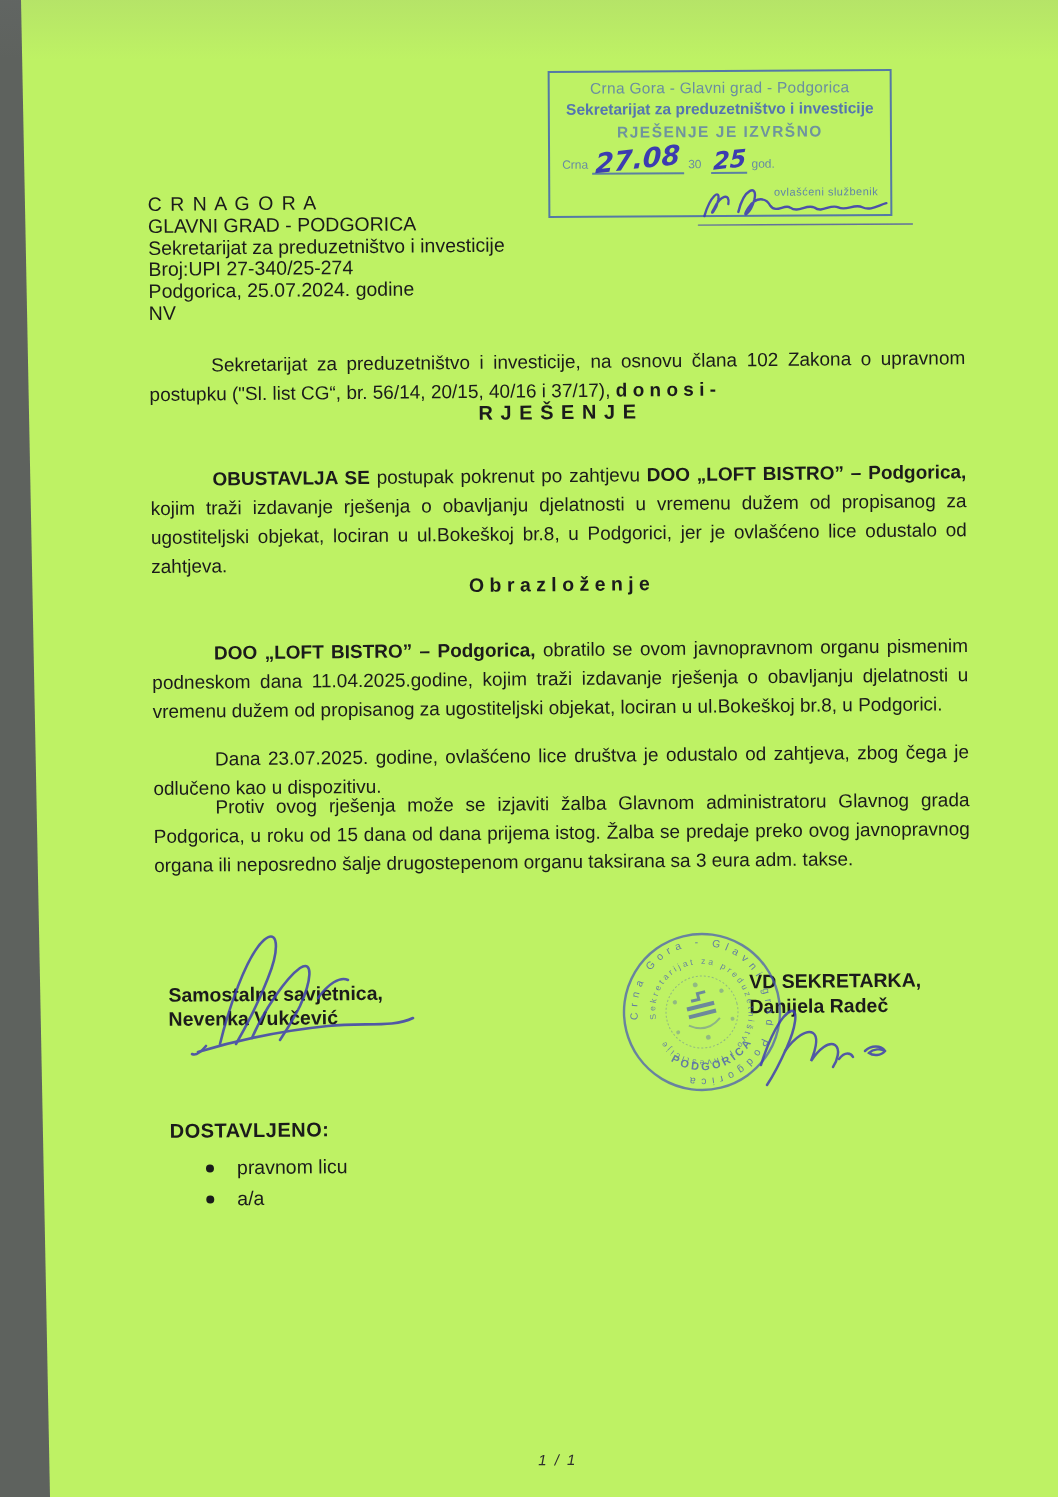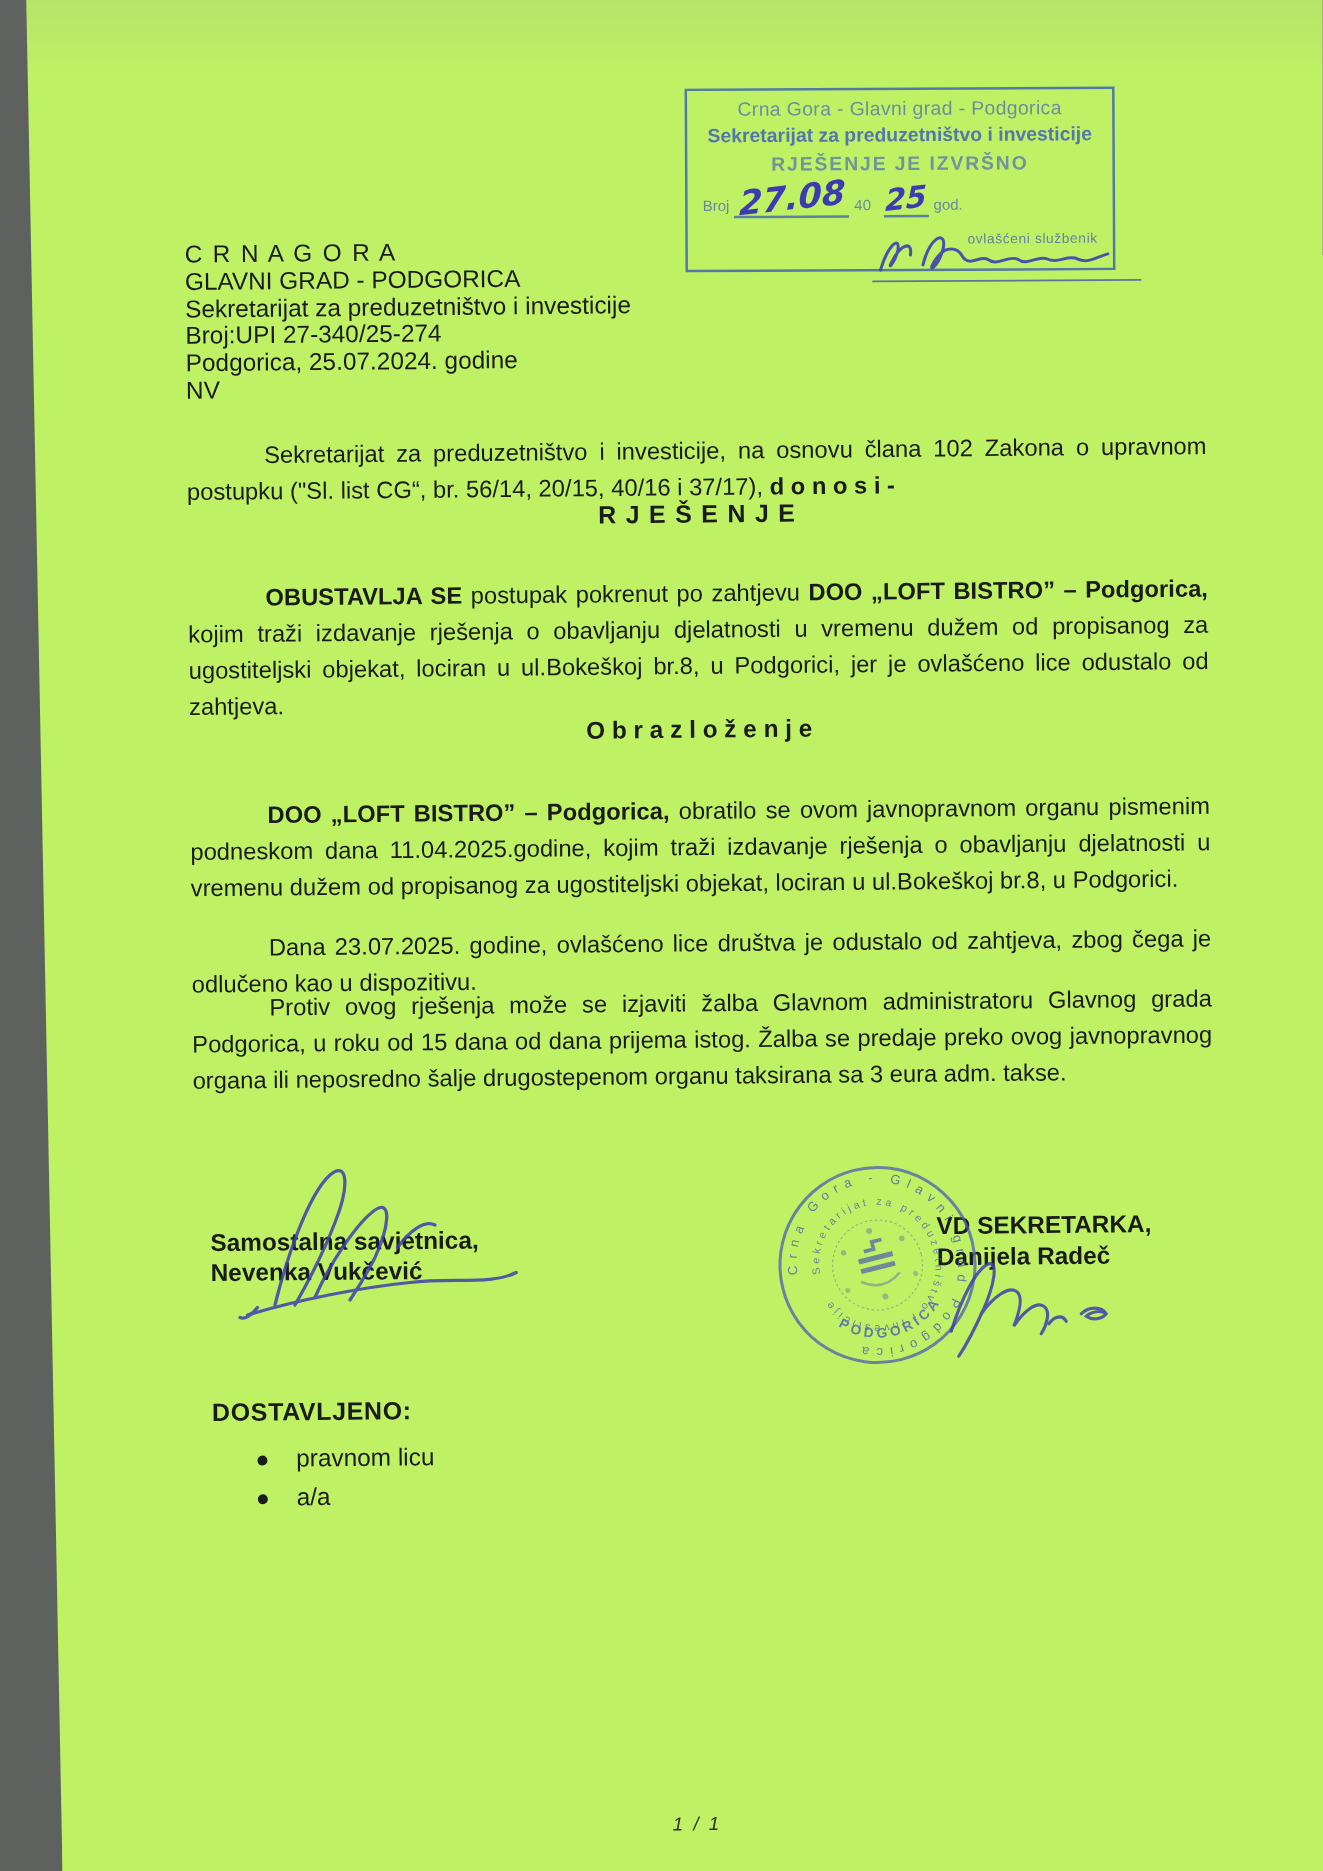--- a/index.html
+++ b/index.html
@@ -70,23 +70,23 @@
 
 <div class="scan">
   <div class="scanner-band"></div>
   <div class="top-shade"></div>
 
   <div class="vstamp">
     <div class="l1">Crna Gora - Glavni grad - Podgorica</div>
     <div class="l2">Sekretarijat za preduzetništvo i investicije</div>
     <div class="l3">RJEŠENJE JE IZVRŠNO</div>
     <div class="date-row">
-      <span class="small">Broj</span>
+      <span class="small">Crna</span>
       <span class="u-line u1"><span class="hand hand-big">27.08</span></span>
-      <span class="small">40</span>
+      <span class="small">30</span>
       <span class="u-line u2"><span class="hand hand-mid">25</span></span>
       <span class="small">god.</span>
     </div>
     <div class="official">ovlašćeni službenik</div>
     <svg style="left:140px;top:104px;" width="230" height="54" viewBox="0 0 230 54">
       <g fill="none" stroke="#3f3fb2" stroke-width="2.4" stroke-linecap="round" opacity="0.9">
         <path d="M14,40 C20,20 30,12 28,24 C26,34 18,42 24,32 C30,20 40,16 38,28"></path>
         <path d="M48,36 C54,12 68,8 64,24 C60,38 50,44 58,32 C66,20 76,22 80,30 C86,38 94,28 100,32 C108,38 116,28 124,32 C132,38 140,28 148,32 C156,36 164,28 172,32 C180,36 188,30 196,28"></path>
         <path d="M8,49 L222,49" stroke-width="1.4" opacity="0.8"></path>
       </g>

